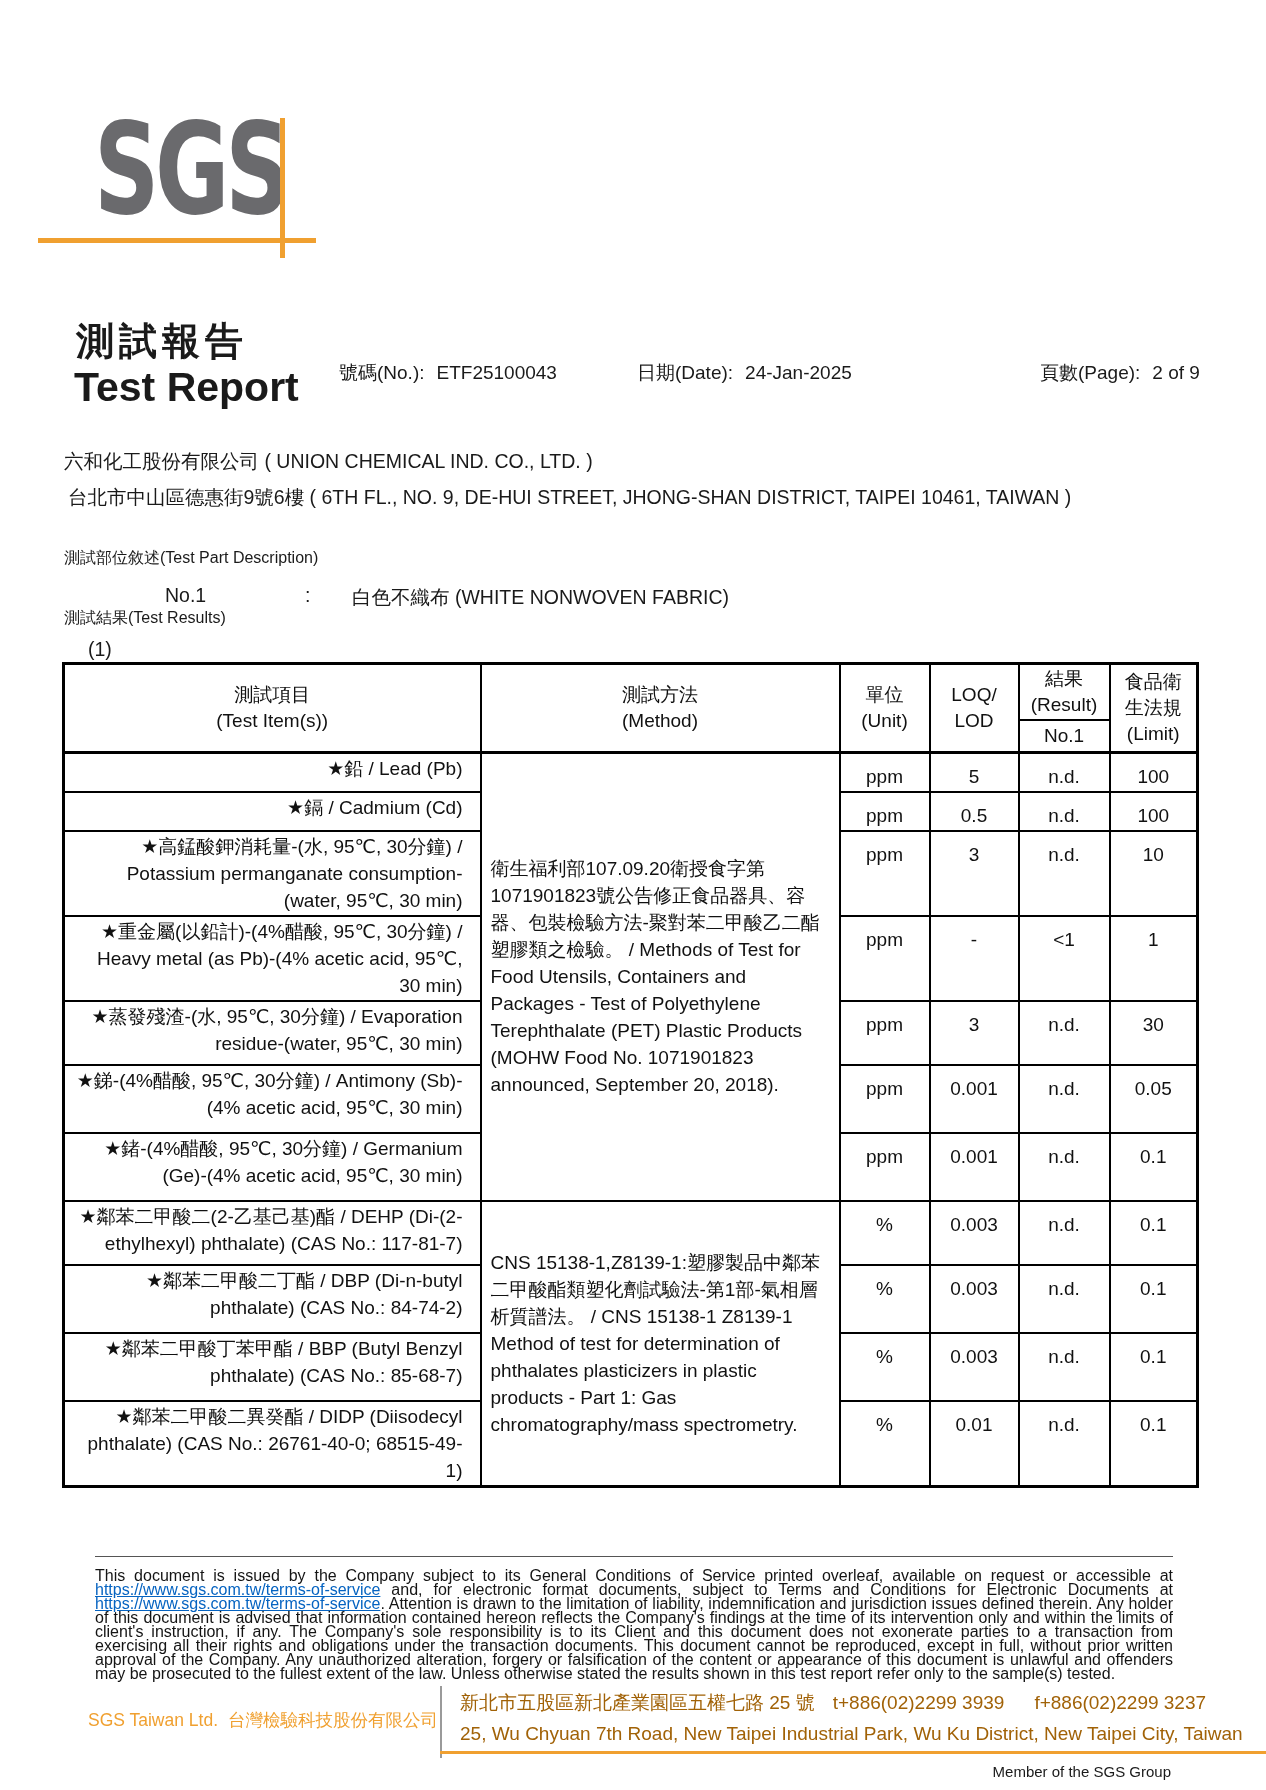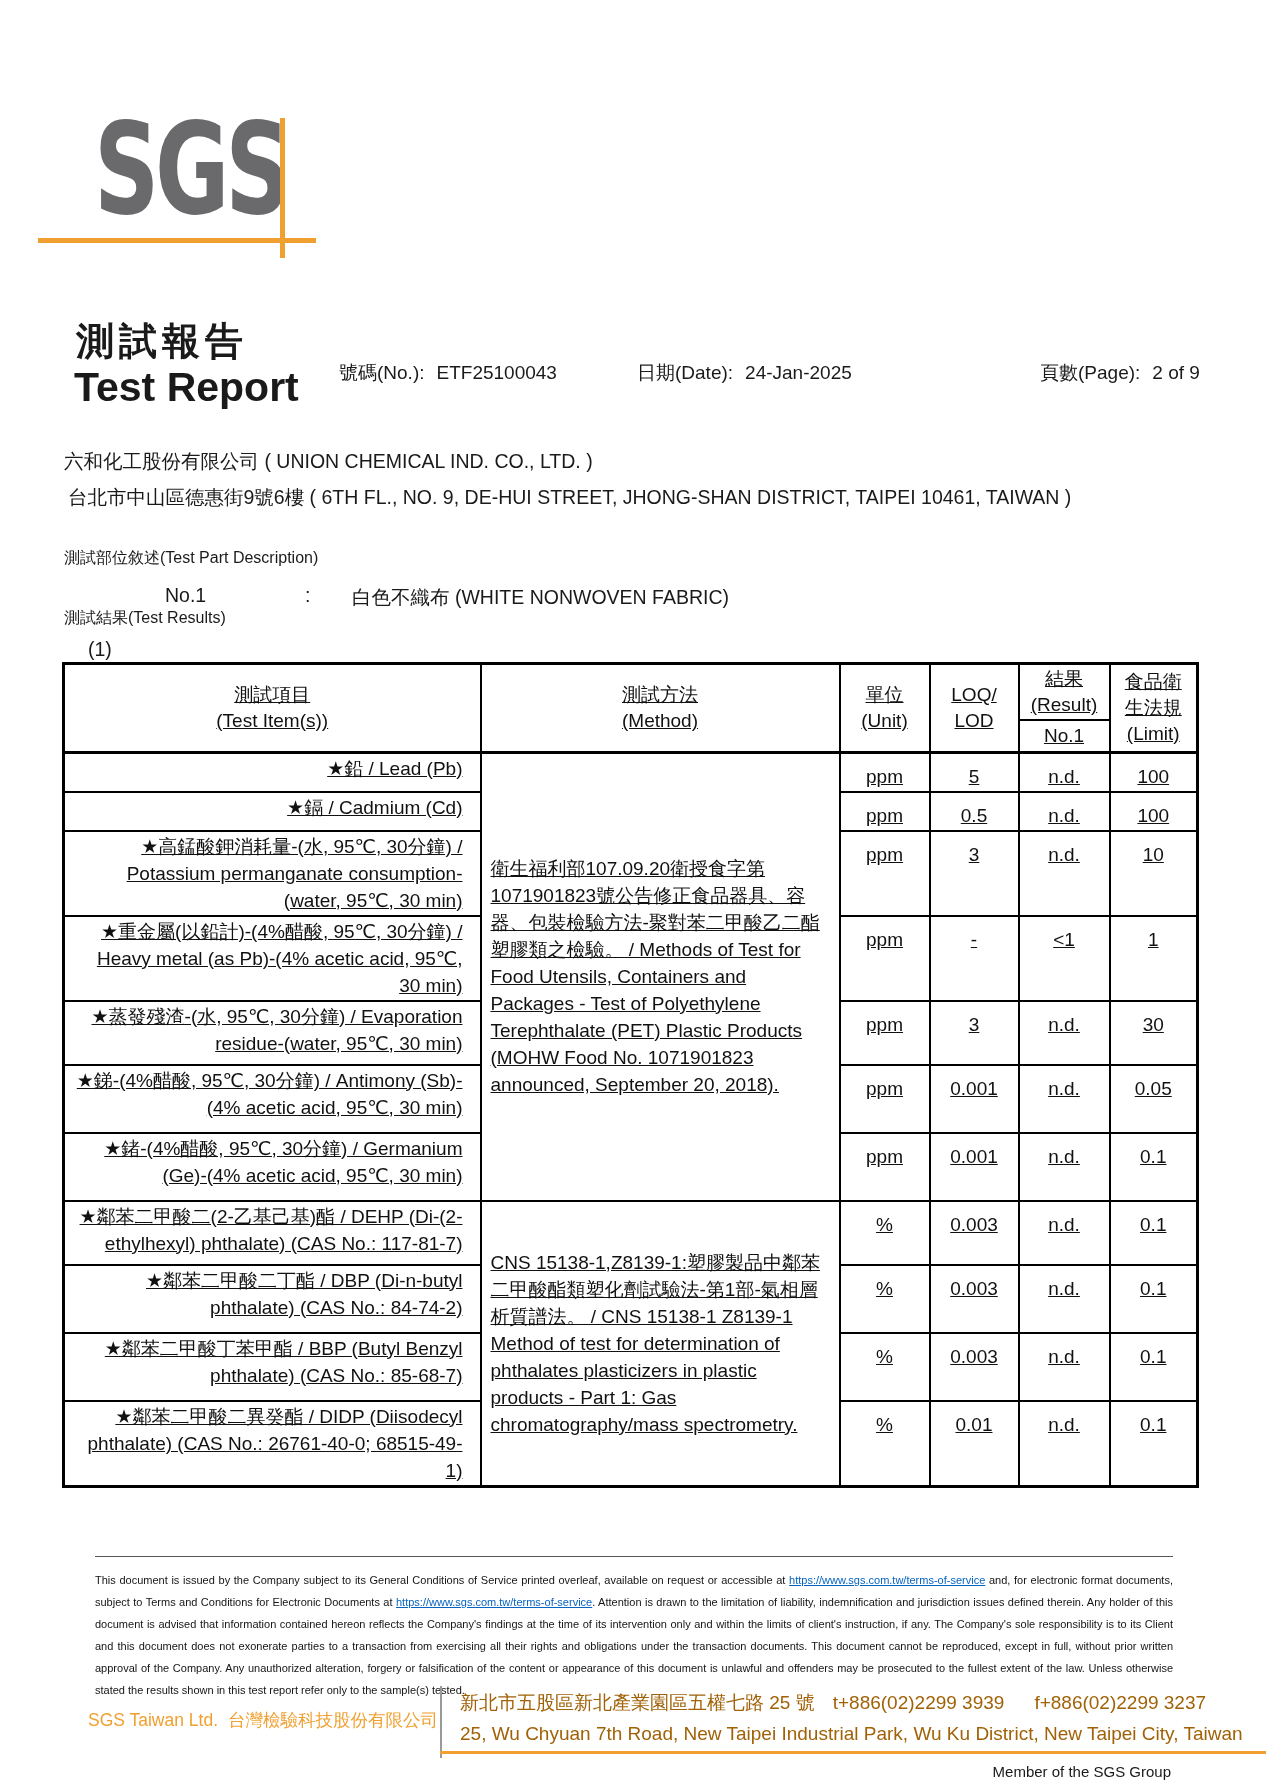--- a/index.html
+++ b/index.html
@@ -42,38 +42,38 @@
   .results-title { top:608px; }
   .group-label { position:absolute; left:88px; top:638px; font-size:19.5px; }
 
   
   .rtable {
     position:absolute; left:62px; top:662px; width:1134px;
     border-collapse:collapse; table-layout:fixed;
     font-size:19px; line-height:27px; color:#111;
   }
   .rtable, .rtable th, .rtable td { border:2px solid #000; }
-  .rtable { border-width:3px;text-decoration:underline; }
+  .rtable { border-width:3px; }
   .rtable thead th { font-weight:normal; text-align:center; vertical-align:middle; padding:1px 2px; line-height:26px; }
   .rtable thead tr.hdr1 { height:56px; }
   .rtable thead tr.hdr2 th { height:32px; }
   .rtable thead tr:last-child th, .rtable thead th[rowspan] { border-bottom:3px solid #000; }
   .rtable tbody tr:first-child td { border-top:3px solid #000; }
   td.item   { text-align:right; vertical-align:top; padding:1px 17px 1px 6px; }
   td.method { text-align:left; vertical-align:middle; padding:6px 9px;margin-top:22px; }
   td.val    { text-align:center; vertical-align:top; padding-top:9px; }
   tr.h1 > td { height:32px; }
   tr.h2 > td { height:68px; }
   tr.h3 > td { height:64px; }
 
   
   .disclaimer {
     position:absolute; left:95px; top:1556px; width:1078px;
     border-top:1px solid #555; padding-top:12px;
-    font-size:11px; line-height:22px; text-align:justify; color:#141414;
+    font-size:16px; line-height:14px; text-align:justify; color:#141414;
   }
   .disclaimer a { color:#0563c1; text-decoration:underline; cursor:pointer; }
 
   
   .f-company { position:absolute; left:88px; top:1708px; font-size:17.5px; color:#f0a030; white-space:nowrap; }
   .f-company .f-zh { margin-left:10px; }
   .f-divider { position:absolute; left:440px; top:1686px; width:2px; height:72px; background:#9a9a9a; }
   .f-addr { position:absolute; left:460px; top:1690px; font-size:19px; color:#a16207; white-space:nowrap; }
   .f-tel { margin-left:18px; }
   .f-fax { margin-left:30px; }

